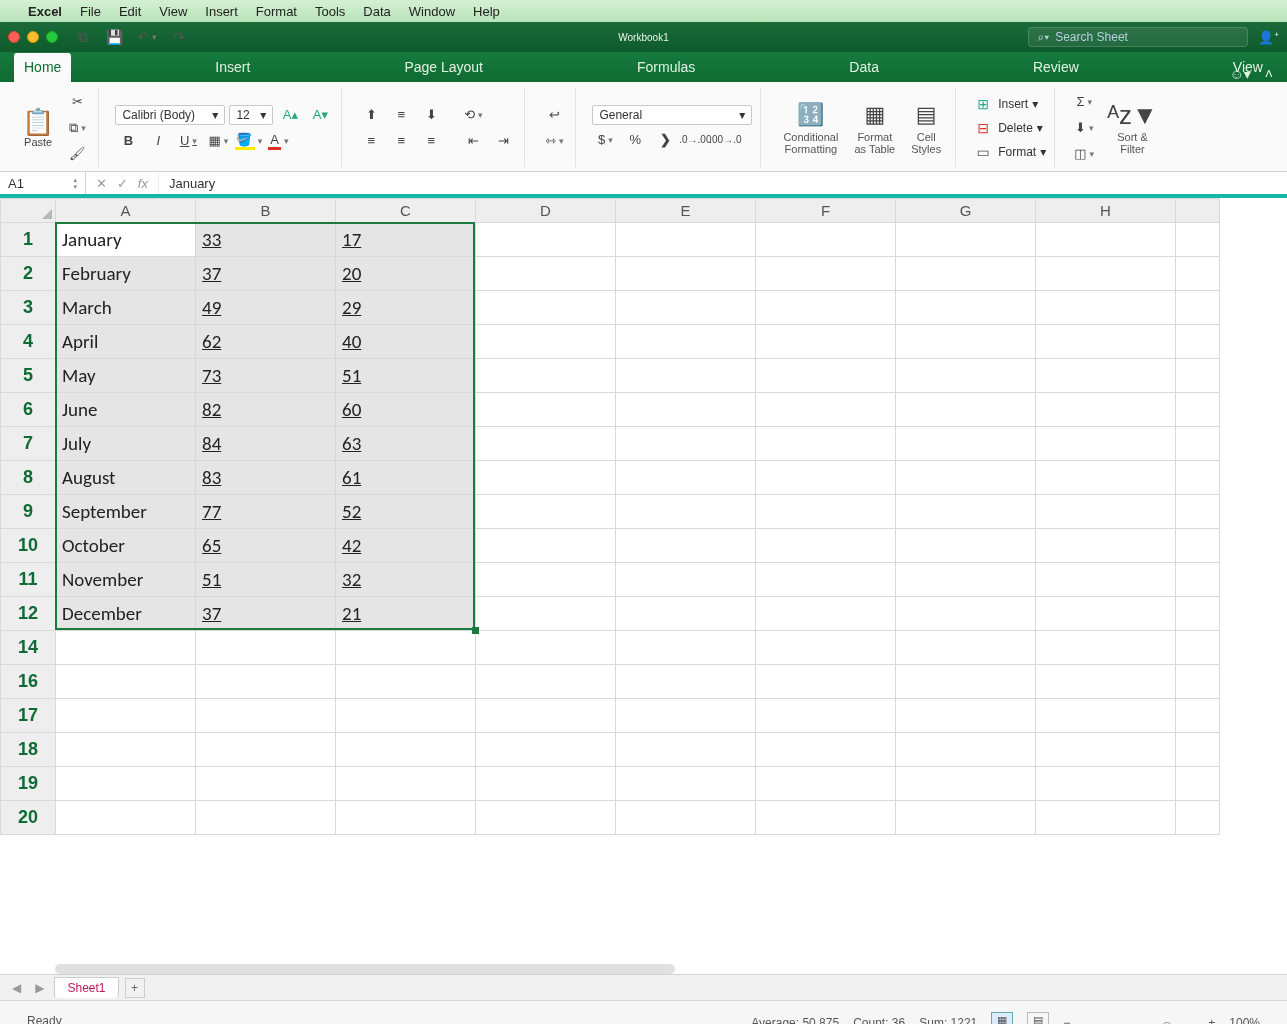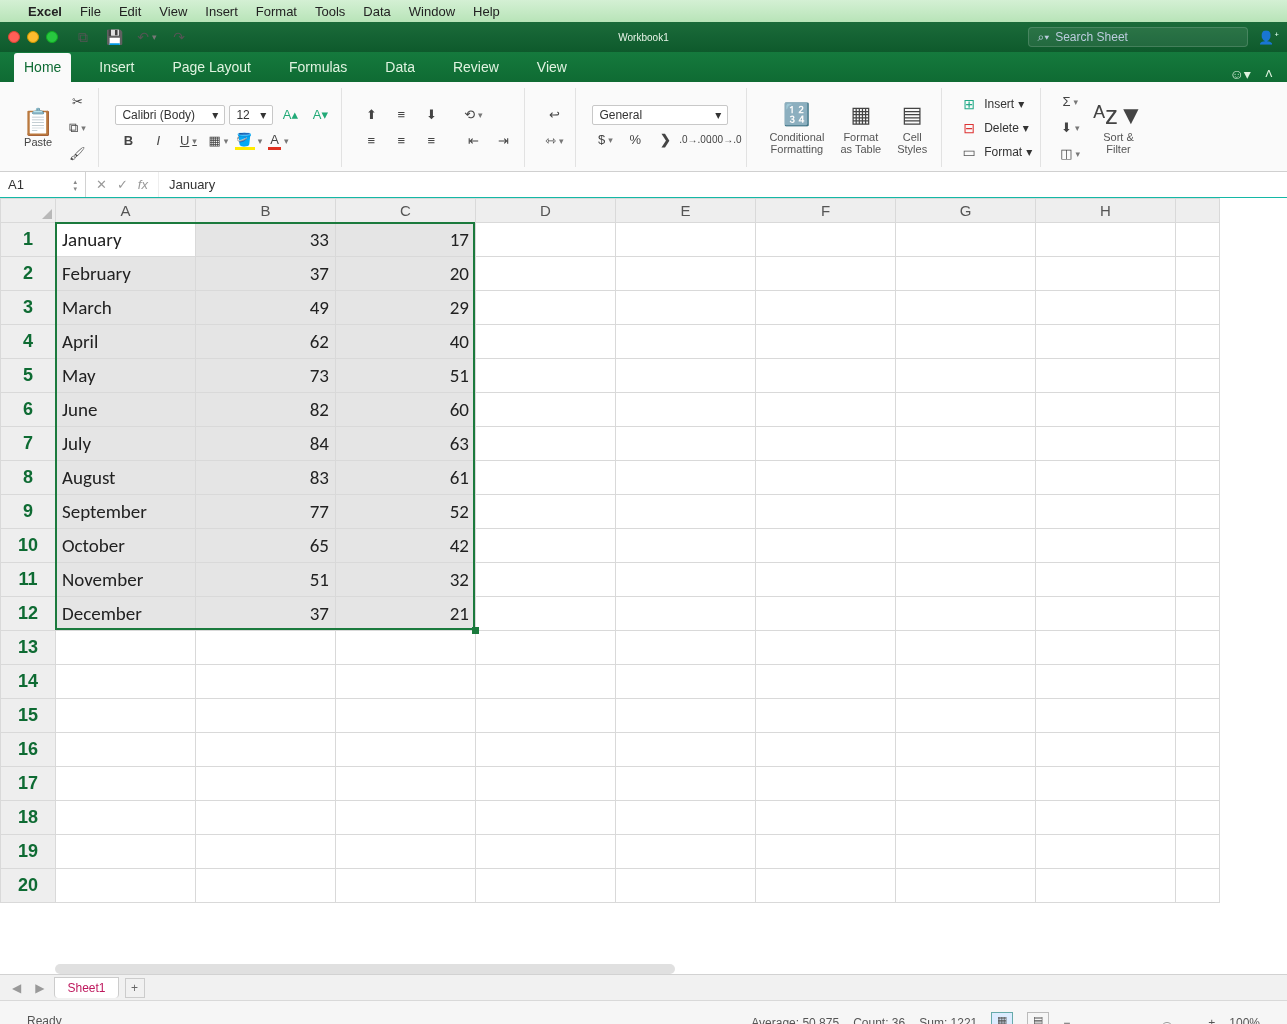--- a/index.html
+++ b/index.html
@@ -16,58 +16,58 @@
 .tl { width: 12px; height: 12px; border-radius: 50%; }
 .tl.red { background: #ff5f57; border: 1px solid #d43; }
 .tl.yel { background: #febc2e; border: 1px solid #c90; }
 .tl.grn { background: #28c840; border: 1px solid #1a2; }
 .qa-icons { display: flex; gap: 10px; color: #dfe; font-size: 14px; }
 .titlebar .title { position: absolute; left: 50%; transform: translateX(-50%); font-size: 10px; color: #e8f5e8; }
 .search-sheet { margin-left: auto; display: flex; align-items: center; gap: 6px; background: rgba(255,255,255,.08); border: 1px solid rgba(255,255,255,.15); border-radius: 4px; padding: 2px 8px; width: 220px; color: #bcd; font-size: 12px; }
 .titlebar .right-icons { margin-left: 10px; display: flex; gap: 12px; color: #dfe; }
 
 
-.ribbon-tabs { height: 30px; background: linear-gradient(#157a3d, #0f6b33); display: flex; align-items: end; padding: 0 14px; gap: 18px; color: #e0f3e0; font-size: 14px; position: relative; }
+.ribbon-tabs { height: 30px; background: linear-gradient(#157a3d, #0f6b33); display: flex; align-items: end; padding: 0 14px; gap: 18px; color: #e0f3e0; font-size: 14px; position: relative; justify-content: space-between; }
 .ribbon-tab { padding: 6px 10px 7px; cursor: pointer; }
 .ribbon-tab.active { background: #fafafa; color: #0e6b33; border-radius: 3px 3px 0 0; }
 .ribbon-tabs .rt-right { position: absolute; right: 14px; display: flex; gap: 14px; align-items: center; color: #e0f3e0; }
 
 
 .ribbon { background: #fafafa; border-bottom: 1px solid #d0d0d0; display: flex; padding: 6px 8px 4px; gap: 8px; height: 90px; }
 .grp { display: flex; flex-direction: column; align-items: center; justify-content: center; padding: 0 8px; border-right: 1px solid #e2e2e2; }
 .grp:last-child { border-right: none; }
 .grp-row { display: flex; align-items: center; gap: 4px; }
 .grp .row-stack { display: flex; flex-direction: column; gap: 4px; }
 .btn-sm { width: 26px; height: 22px; display: flex; align-items: center; justify-content: center; border: 1px solid transparent; border-radius: 3px; font-size: 13px; color: #444; cursor: pointer; }
 .btn-big { display: flex; flex-direction: column; align-items: center; font-size: 11px; color: #444; padding: 2px 6px; cursor: pointer; }
 .btn-big .ic { font-size: 26px; line-height: 28px; }
 .field { border: 1px solid #c8c8c8; background: #fff; padding: 2px 6px; font-size: 12px; border-radius: 2px; display: flex; align-items: center; gap: 4px; }
 .dd-caret::after { content: "▾"; font-size: 9px; color: #777; margin-left: 3px; }
 .lbl-under { font-size: 11px; color: #555; text-align: center; margin-top: 2px; }
 .font-u { text-decoration: underline; }
 .mini-ico { width: 22px; height: 20px; font-size: 14px; display: flex; align-items: center; justify-content: center; color: #555; }
 
 
-.fbar { height: 26px; background: #fff; border-bottom: 1px solid #14b8a6; display: flex; align-items: center; font-size: 13px; }
+.fbar { height: 26px; background: #fff; border-bottom: 4px solid #14b8a6; display: flex; align-items: center; font-size: 13px; }
 .namebox { width: 86px; border-right: 1px solid #d2d2d2; padding: 0 8px; display: flex; align-items: center; justify-content: space-between; height: 100%; color: #333; }
 .namebox .spin { display: flex; flex-direction: column; font-size: 7px; line-height: 7px; color: #888; }
 .fops { display: flex; align-items: center; gap: 10px; padding: 0 10px; color: #999; border-right: 1px solid #eee; height: 100%; }
 .fval { padding: 0 10px; color: #333; flex: 1; }
 
 
 .grid-wrap { position: relative; background: #fff; }
 table.sheet { border-collapse: collapse; table-layout: fixed; }
 .sheet th, .sheet td { border: 1px solid #d9d9d9; }
 .sheet thead th { background: #eee; height: 24px; font-weight: 400; color: #555; font-size: 15px; text-align: center; }
 .sheet thead th.corner { background: #eee; width: 55px; position: relative; }
 .sheet thead th.corner::after { content: ""; position: absolute; right: 3px; bottom: 3px; border-style: solid; border-width: 0 0 10px 10px; border-color: transparent transparent #b8b8b8 transparent; }
 .sheet tbody th { background: #eee; width: 55px; text-align: center; color: #0e6b33; font-weight: 700; font-size: 18px; }
 .sheet tbody td { height: 34px; padding: 0 6px; font-size: 19px; font-family: Calibri, Arial, sans-serif; color: #222; }
 .sheet tbody td.txt { text-align: left; }
-.sheet tbody td.num { text-align: right; }
+.sheet tbody td.num { text-align: left; text-decoration: underline; }
 .sheet tbody td.sel { background: #e5e5e5; }
 .sheet tbody td.active-cell { background: #fff !important; }
 
 .sel-border { position: absolute; border: 2px solid #1b7a3d; pointer-events: none; }
 .sel-handle { position: absolute; width: 7px; height: 7px; background: #1b7a3d; pointer-events: none; }
 .scroll-shadow { position: absolute; bottom: 0; left: 55px; height: 10px; width: 620px; background: rgba(0,0,0,.12); border-radius: 5px; }
 
 
 .sheet-tabs { height: 26px; background: #f1f1f1; border-top: 1px solid #d2d2d2; display: flex; align-items: center; padding: 0 8px; gap: 6px; font-size: 12px; }
 .sheet-tabs .nav-ar { color: #999; padding: 0 4px; cursor: pointer; }
@@ -209,21 +209,21 @@
   </div>
   <div class="grp">
     <div class="row-stack">
       <span class="btn-sm">↩</span>
       <span class="btn-sm dd-caret">⇿</span>
     </div>
   </div>
 
   <div class="grp">
     <div class="row-stack">
-      <div class="field" style="width:136px">
+      <div class="field" style="width:160px">
           <span>General</span>
           <span style="margin-left:auto">▾</span>
         </div>
       <div class="grp-row">
         <span class="btn-sm dd-caret">$</span>
         <span class="btn-sm">%</span>
         <span class="btn-sm">
             <b>❯</b>
           </span>
         <span class="btn-sm" style="font-size:10px">.0→.00</span>
@@ -459,45 +459,21 @@
           <td class="num sel">37</td>
           <td class="num sel">21</td>
           <td></td>
           <td></td>
           <td></td>
           <td></td>
           <td></td>
           <td></td>
         </tr>
         <tr>
-          <th>13</th>
-          <td></td>
-          <td></td>
-          <td></td>
-          <td></td>
-          <td></td>
-          <td></td>
-          <td></td>
-          <td></td>
-          <td></td>
-        </tr>
-        <tr>
           <th>14</th>
-          <td></td>
-          <td></td>
-          <td></td>
-          <td></td>
-          <td></td>
-          <td></td>
-          <td></td>
-          <td></td>
-          <td></td>
-        </tr>
-        <tr>
-          <th>15</th>
           <td></td>
           <td></td>
           <td></td>
           <td></td>
           <td></td>
           <td></td>
           <td></td>
           <td></td>
           <td></td>
         </tr>

